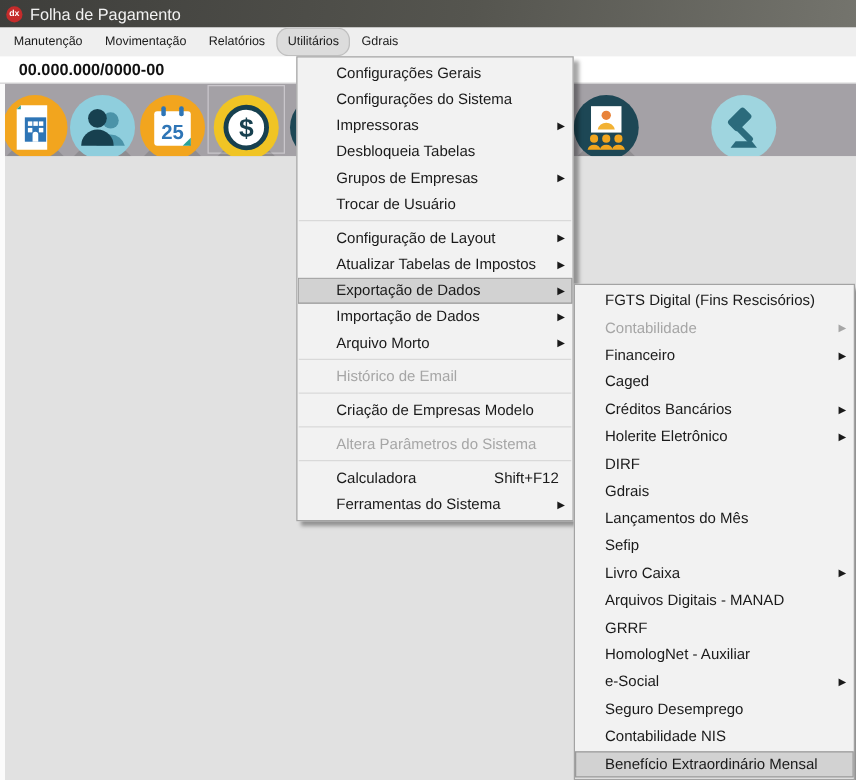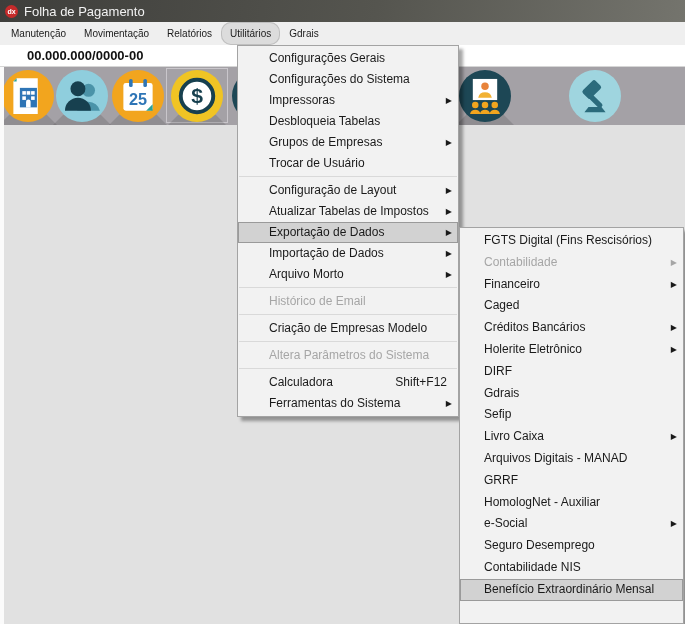--- a/index.html
+++ b/index.html
@@ -17,28 +17,28 @@
 
   
   .menubar { position:absolute; left:0; top:22px; width:685px; height:23px;
     background:#efefef; display:flex; font-size:10px; color:#1a1a1a; padding-left:2px; }
   .mb-item { line-height:23px; padding:0 9px; white-space:nowrap; }
   .mb-item.pressed { background:#dcdcdc; box-shadow:inset 0 0 0 1px #bfbfbf;border-radius:10px; }
 
   
   .cnpjbar { position:absolute; left:0; top:45px; width:685px; height:22px; background:#ffffff;
     border-bottom:1px solid #d6d6d6; font-size:13px; font-weight:bold; color:#111;
-    line-height:21px; padding-left:27px; }
+    line-height:21px; padding-left:15px; }
 
   
   .left-strip { position:absolute; left:0; top:67px; width:4px; height:557px; background:#fbfbfb; z-index:4; }
 
   
   .toolbar { position:absolute; left:0; top:67px; width:685px; height:58px; background:#a4a1a6; overflow:hidden; }
-  .ticon { position:absolute; top:3px; width:52px; height:52px; }
+  .ticon { position:absolute; top:9px; width:52px; height:52px; }
   .lsh { position:absolute; left:26px; top:26px; width:62px; height:50px;
     background:rgba(40,40,40,0.16); transform-origin:0 0; transform:rotate(45deg); }
   .circ { position:absolute; left:0; top:0; width:52px; height:52px; border-radius:50%; overflow:hidden; }
   .circ svg { position:absolute; left:0; top:0; }
   .tool-sel-box { position:absolute; left:166px; top:1px; width:62px; height:55px;
     border:1px solid #c9c6cb; }
 
   .mainarea { position:absolute; left:0; top:125px; width:685px; height:499px; background:#e1e1e1; }
 
   
@@ -203,20 +203,21 @@
 
   <div class="menu menu-sub">
     <div class="mi"><span class="lbl">FGTS Digital  (Fins Rescisórios)</span></div>
     <div class="mi dis"><span class="lbl">Contabilidade</span><span class="arr">▶</span></div>
     <div class="mi"><span class="lbl">Financeiro</span><span class="arr">▶</span></div>
     <div class="mi"><span class="lbl">Caged</span></div>
     <div class="mi"><span class="lbl">Créditos Bancários</span><span class="arr">▶</span></div>
     <div class="mi"><span class="lbl">Holerite Eletrônico</span><span class="arr">▶</span></div>
     <div class="mi"><span class="lbl">DIRF</span></div>
     <div class="mi"><span class="lbl">Gdrais</span></div>
+    <div class="mi"><span class="lbl">Lançamentos do Mês</span></div>
     <div class="mi"><span class="lbl">Sefip</span></div>
     <div class="mi"><span class="lbl">Livro Caixa</span><span class="arr">▶</span></div>
     <div class="mi"><span class="lbl">Arquivos Digitais - MANAD</span></div>
     <div class="mi"><span class="lbl">GRRF</span></div>
     <div class="mi"><span class="lbl">HomologNet - Auxiliar</span></div>
     <div class="mi"><span class="lbl">e-Social</span><span class="arr">▶</span></div>
     <div class="mi"><span class="lbl">Seguro Desemprego</span></div>
     <div class="mi"><span class="lbl">Contabilidade NIS</span></div>
     <div class="mi hl"><span class="lbl">Benefício Extraordinário Mensal</span></div>
   </div>

